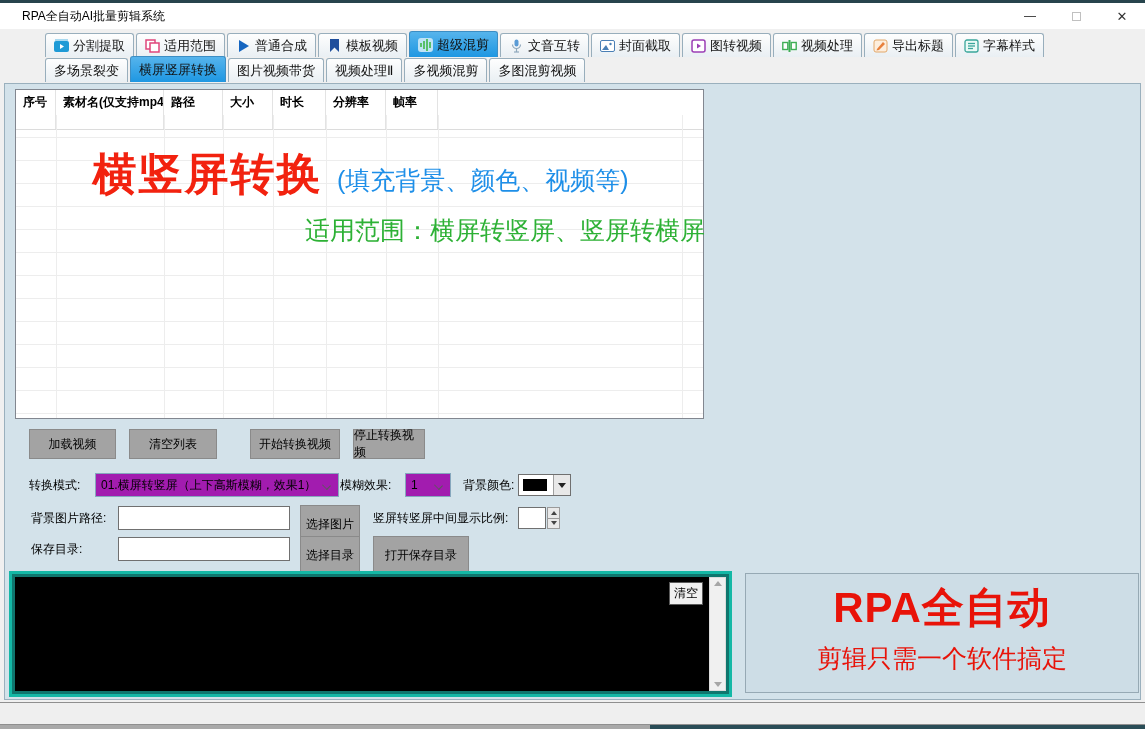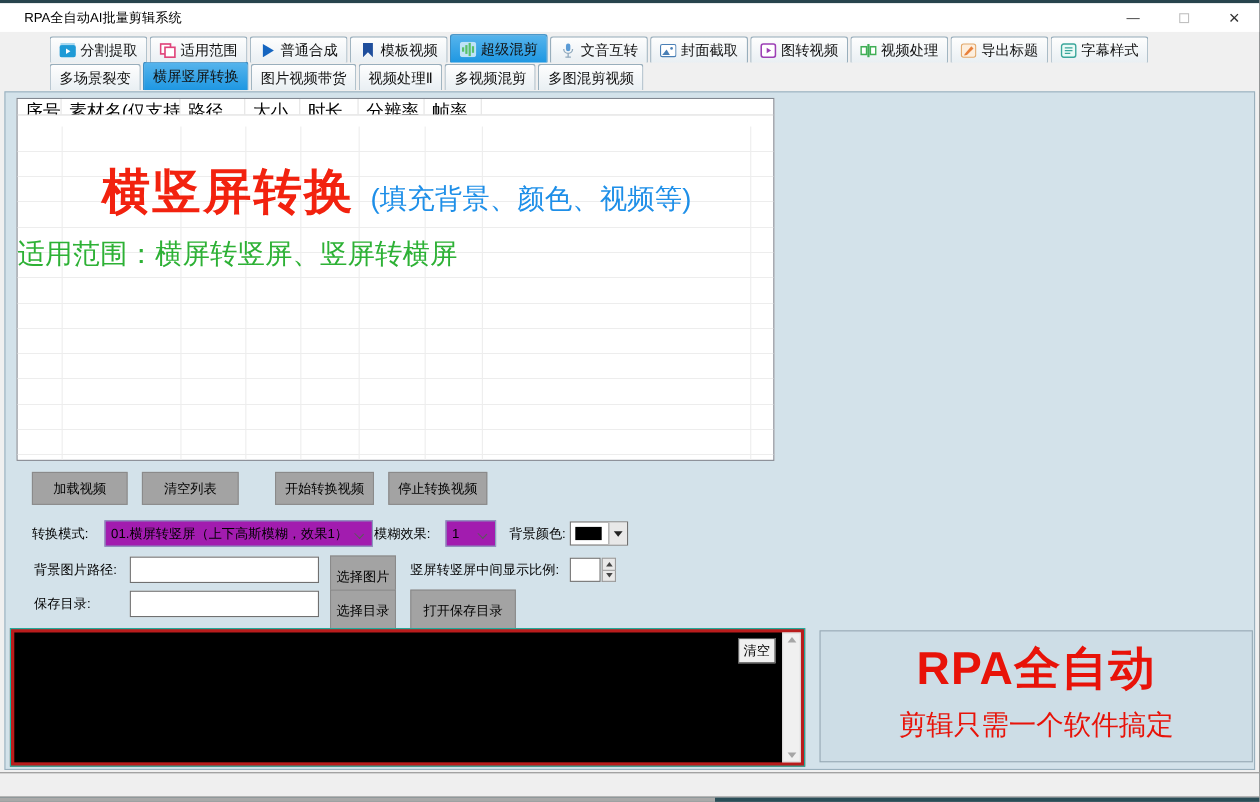--- a/index.html
+++ b/index.html
@@ -31,30 +31,30 @@
 
   
   .ticon { display:inline-block; position:relative; width:15px; height:14px; flex:0 0 auto; }
   .ticon svg { display:block; }
 
   
   .tabpage { position:absolute; left:4px; top:83px; width:1137px; height:617px; background:#d3e2ea; border:1px solid #9ab0bd; }
 
   
   .mtable { position:absolute; left:10px; top:5px; width:689px; height:330px; background:#ffffff; border:1px solid #828790; }
-  .mtable .thead { display:flex; height:15px; border-bottom:1px solid #dcdcdc; font-size:16px; color:#000; }
+  .mtable .thead { display:flex; height:40px; border-bottom:1px solid #dcdcdc; font-size:12px; color:#000;font-weight:bold; }
   .mtable .th { line-height:24px; padding-left:7px; overflow:hidden; white-space:nowrap; border-right:1px solid #e3e3e3; }
   .tbody { position:absolute; left:0; top:25px; right:0; bottom:0;
     background-image:repeating-linear-gradient(to bottom, transparent 0, transparent 22px, #ededed 22px, #ededed 23px); }
   .vline { position:absolute; top:0; bottom:0; width:1px; background:#ededed; }
 
   .banner-line1 { position:absolute; left:0; top:55px; width:689px; text-align:center; white-space:nowrap; }
   .banner-line1 .big-red { font-size:44px; font-weight:bold; color:#f2220f; letter-spacing:2px; }
   .banner-line1 .blue-note { font-size:25px; color:#1e8fe8; margin-left:10px; }
-  .banner-line2 { position:absolute; left:0; top:124px; width:689px; text-align:left; font-size:25px; color:#2db135; white-space:nowrap; }
+  .banner-line2 { position:absolute; left:0; top:124px; width:689px; text-align:right; font-size:25px; color:#2db135; white-space:nowrap; }
 
   
   .btn { position:absolute; height:30px; background:#a3a3a3; border:1px solid #8a8a8a; font-size:12px; color:#000;
          font-family:"Liberation Sans",sans-serif; display:flex; align-items:center; justify-content:center; cursor:default; }
   .btn.small { height:38px; }
 
   .lbl { position:absolute; font-size:12px; color:#000; line-height:24px; white-space:nowrap; }
 
   .combo { position:absolute; height:24px; background:#a21caf; border:1px solid #86a7bd; display:flex; align-items:center; font-size:12px; color:#000; }
   .combo .cbo-text { flex:1; padding-left:5px; overflow:hidden; white-space:nowrap; }
@@ -70,21 +70,21 @@
   .tri-down { width:0; height:0; border-left:4px solid transparent; border-right:4px solid transparent; border-top:5px solid #222; }
 
   
   .spinner { position:absolute; width:13px; height:22px; display:flex; flex-direction:column; }
   .spin-btn { flex:1; background:#e9e9e9; border:1px solid #9a9a9a; display:flex; align-items:center; justify-content:center; }
   .spin-btn + .spin-btn { border-top:none; }
   .tri-up-s { width:0; height:0; border-left:3px solid transparent; border-right:3px solid transparent; border-bottom:4px solid #444; }
   .tri-dn-s { width:0; height:0; border-left:3px solid transparent; border-right:3px solid transparent; border-top:4px solid #444; }
 
   
-  .log-wrap { position:absolute; left:4px; top:487px; width:723px; height:126px; background:#b91c1c; border:1px solid #14b8a6; padding:3px; display:flex; }
+  .log-wrap { position:absolute; left:4px; top:487px; width:723px; height:126px; background:#0f766e; border:3px solid #14b8a6; padding:3px; display:flex; }
   .log-black { flex:1; background:#000; }
   .log-scroll { width:17px; background:#f0f0f0; border:1px solid #dcdcdc; display:flex; flex-direction:column; justify-content:space-between; align-items:center; padding:3px 0; }
   .tri-up { width:0; height:0; border-left:4px solid transparent; border-right:4px solid transparent; border-bottom:5px solid #a6a6a6; }
   .tri-dn { width:0; height:0; border-left:4px solid transparent; border-right:4px solid transparent; border-top:5px solid #a6a6a6; }
   .log-clear { position:absolute; top:8px; right:26px; width:34px; height:23px; background:#f0f0f0; border:1px solid #5a5a5a; font-size:12px; display:flex; align-items:center; justify-content:center; }
 
   
   .promo { position:absolute; left:740px; top:489px; width:394px; height:120px; background:#cdddE6; background:#cddde6; border:1px solid #96a9b4; text-align:center; }
   .promo .p1 { margin-top:6px; font-size:42px; color:#e81309; font-weight:bold; letter-spacing:1px; }
   .promo .p2 { margin-top:6px; font-size:25px; color:#e81309; }
@@ -266,21 +266,21 @@
       <div class="banner-line1">
         <span class="big-red">横竖屏转换</span>
         <span class="blue-note">(填充背景、颜色、视频等)</span>
       </div>
       <div class="banner-line2">适用范围：横屏转竖屏、竖屏转横屏</div>
     </div>
 
     <div class="btn" style="left:24px;top:345px;width:87px">加载视频</div>
     <div class="btn" style="left:124px;top:345px;width:88px">清空列表</div>
     <div class="btn" style="left:245px;top:345px;width:90px">开始转换视频</div>
-    <div class="btn" style="left:348px;top:345px;width:90px">停止转换视频</div>
+    <div class="btn" style="left:348px;top:345px;width:72px">停止转换视频</div>
 
     <div class="lbl" style="left:24px;top:389px">转换模式:</div>
     <div class="combo" style="left:90px;top:389px;width:244px">
       <span class="cbo-text">01.横屏转竖屏（上下高斯模糊，效果1）</span>
       <span class="chev"></span>
     </div>
     <div class="lbl" style="left:335px;top:389px">模糊效果:</div>
     <div class="combo" style="left:400px;top:389px;width:46px">
       <span class="cbo-text">1</span>
       <span class="chev"></span>

